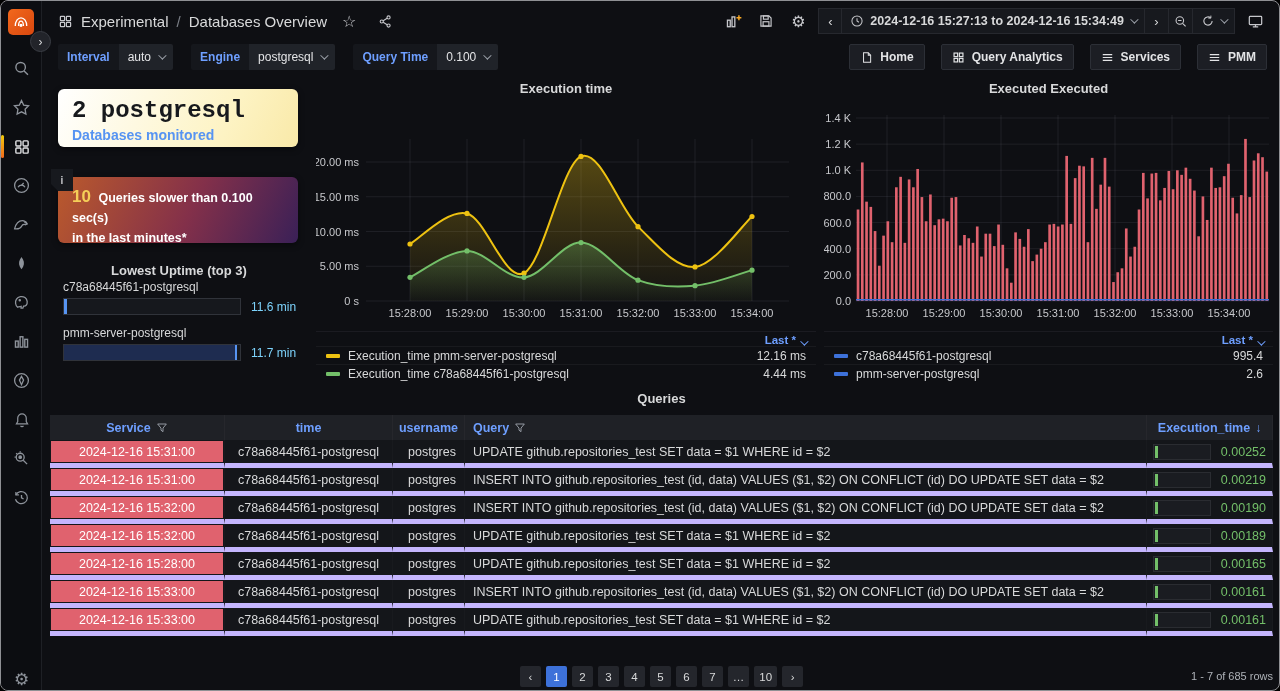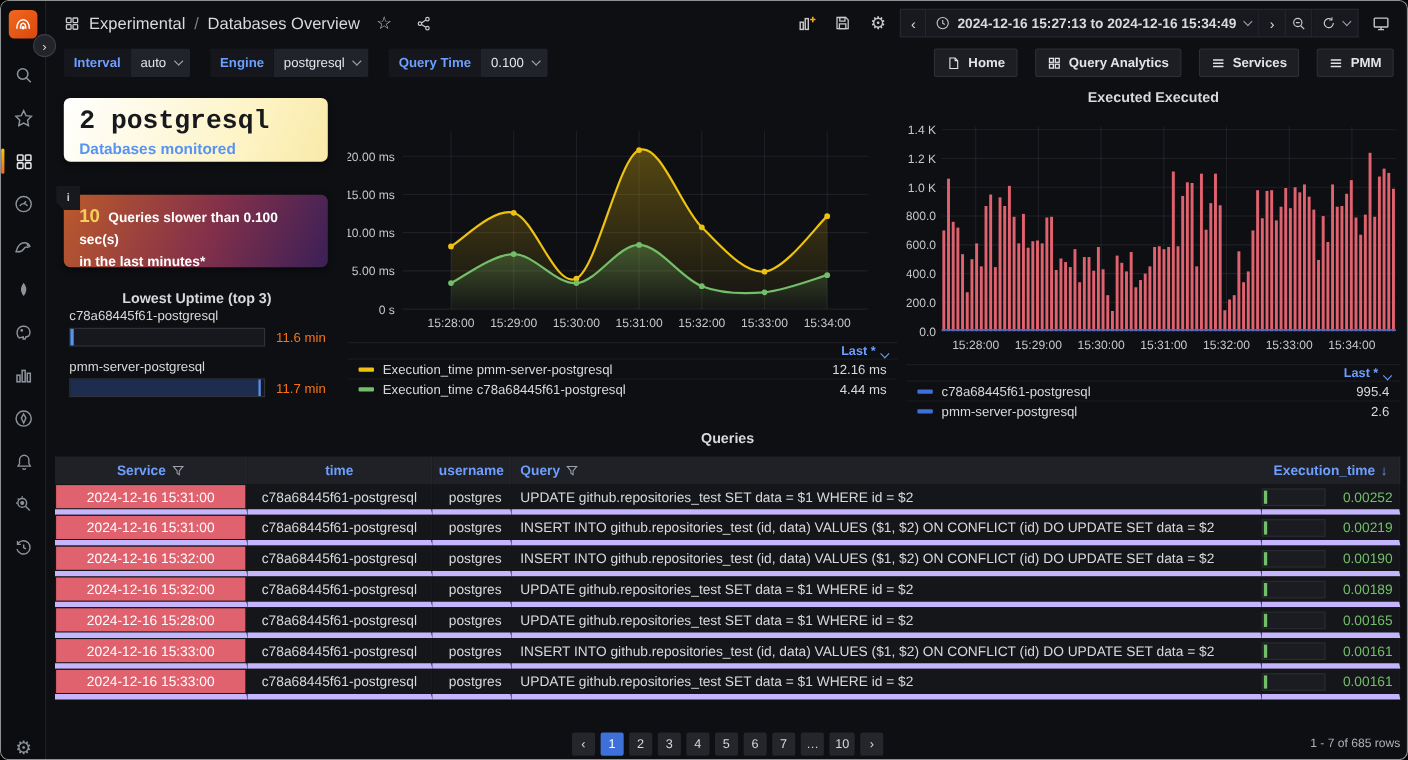--- a/index.html
+++ b/index.html
@@ -68,21 +68,21 @@
 
   
   .uptime { position:absolute; left:49px; top:262px; width:258px; }
   .uptime-title { text-align:center; font-size:13px; font-weight:700; color:#d8d9da; margin-bottom:2px; }
   .gauge { padding:0 8px 0 13px; margin-bottom:11px; }
   .gauge-name { font-size:12px; color:#d8d9da; margin-bottom:4px; }
   .gauge-row { display:flex; align-items:center; gap:10px; }
   .track { position:relative; width:178px; height:17px; background:#16181d; border:1px solid #30333a; }
   .track .fill { position:absolute; left:0; top:0; bottom:0; background:#1e2c50; border-right:2px solid #5794f2; }
   .track .fill.tiny { background:#5794f2; border-right:none; }
-  .gauge-val { font-size:12px; color:#f97316; white-space:nowrap; }
+  .gauge-val { font-size:12px; color:#7dd3fc; white-space:nowrap; }
 
   
   .panel { position:absolute; }
   .panel-title { text-align:center; font-size:13px; font-weight:700; color:#d8d9da; height:20px; line-height:16px; }
   .legend { border-top:1px solid rgba(204,204,220,.07); margin-top:2px; }
   .legend-header { display:flex; justify-content:flex-end; padding:2px 10px 0 10px; font-size:11.5px;
                    font-weight:700; color:#6e9fff; align-items:flex-end; gap:4px; cursor:pointer; }
   .legend-row { display:flex; align-items:center; height:18px; padding:0 10px; font-size:12px;
                 border-top:1px solid rgba(204,204,220,.06); cursor:pointer; }
   .legend-swatch { width:14px; height:4px; border-radius:1px; margin-right:8px; flex:none; }
@@ -95,21 +95,21 @@
   .th { background:#1f2126; color:#6e9fff; font-size:12.5px; font-weight:700; height:25px;
         display:flex; align-items:center; gap:5px; border-right:1px solid rgba(255,255,255,.03); cursor:pointer; }
   .th.c, .td.c { justify-content:center; }
   .td { background:#14161a; height:28px; display:flex; align-items:center; font-size:12.5px;
         color:#d8d9da; border-bottom:5px solid #c4b5fd; border-right:1px solid rgba(255,255,255,.02); }
   .td.time-cell { padding:1px; }
   .time-pill { background:#e0626e; color:#fff; width:100%; height:100%; display:flex;
                align-items:center; justify-content:center; font-size:12.5px; }
   .td.q { padding-left:8px; }
   .td.u { padding-left:15px; }
-  .td.exec { justify-content:space-between; gap:10px; padding-right:6px; }
+  .td.exec { justify-content:flex-end; gap:10px; padding-right:6px; }
   .mini-track { width:58px; height:16px; background:#1a1c21; border:1px solid #2a2c31; position:relative; }
   .mini-track::before { content:""; position:absolute; left:1px; top:1px; bottom:1px; width:3px; background:#73bf69; }
   .exec-val { color:#73bf69; font-size:12.5px; }
   .sort-arrow { color:#6e9fff; font-size:12px; }
 
   
   .pager { position:absolute; left:49px; top:665px; width:1223px; height:24px; }
   .pages { display:flex; gap:5px; justify-content:center; align-items:center; }
   .pg { min-width:21px; height:21px; padding:0 5px; background:#24262c; border-radius:2px; color:#d8d9da;
         font-size:11.5px; display:flex; align-items:center; justify-content:center; cursor:pointer; }
@@ -397,20 +397,21 @@
       <div class="gauge-row">
         <div class="track">
             <div class="fill" style="width:98.5%;"></div>
           </div>
         <div class="gauge-val">11.7 min</div>
       </div>
     </div>
   </section>
 
   <section class="panel" style="left:315px; top:80px; width:500px;">
+    <div class="panel-title">Execution time</div>
     <div id="lineChart">
         <svg width="500" height="228" viewBox="0 0 500 228">
           <defs>
             <linearGradient id="g0" x1="0" y1="0" x2="0" y2="1">
               <stop offset="0%" stop-color="#eec211" stop-opacity="0.32"></stop>
               <stop offset="100%" stop-color="#eec211" stop-opacity="0.02"></stop>
             </linearGradient>
             <linearGradient id="g1" x1="0" y1="0" x2="0" y2="1">
               <stop offset="0%" stop-color="#73bf69" stop-opacity="0.32"></stop>
               <stop offset="100%" stop-color="#73bf69" stop-opacity="0.02"></stop>

